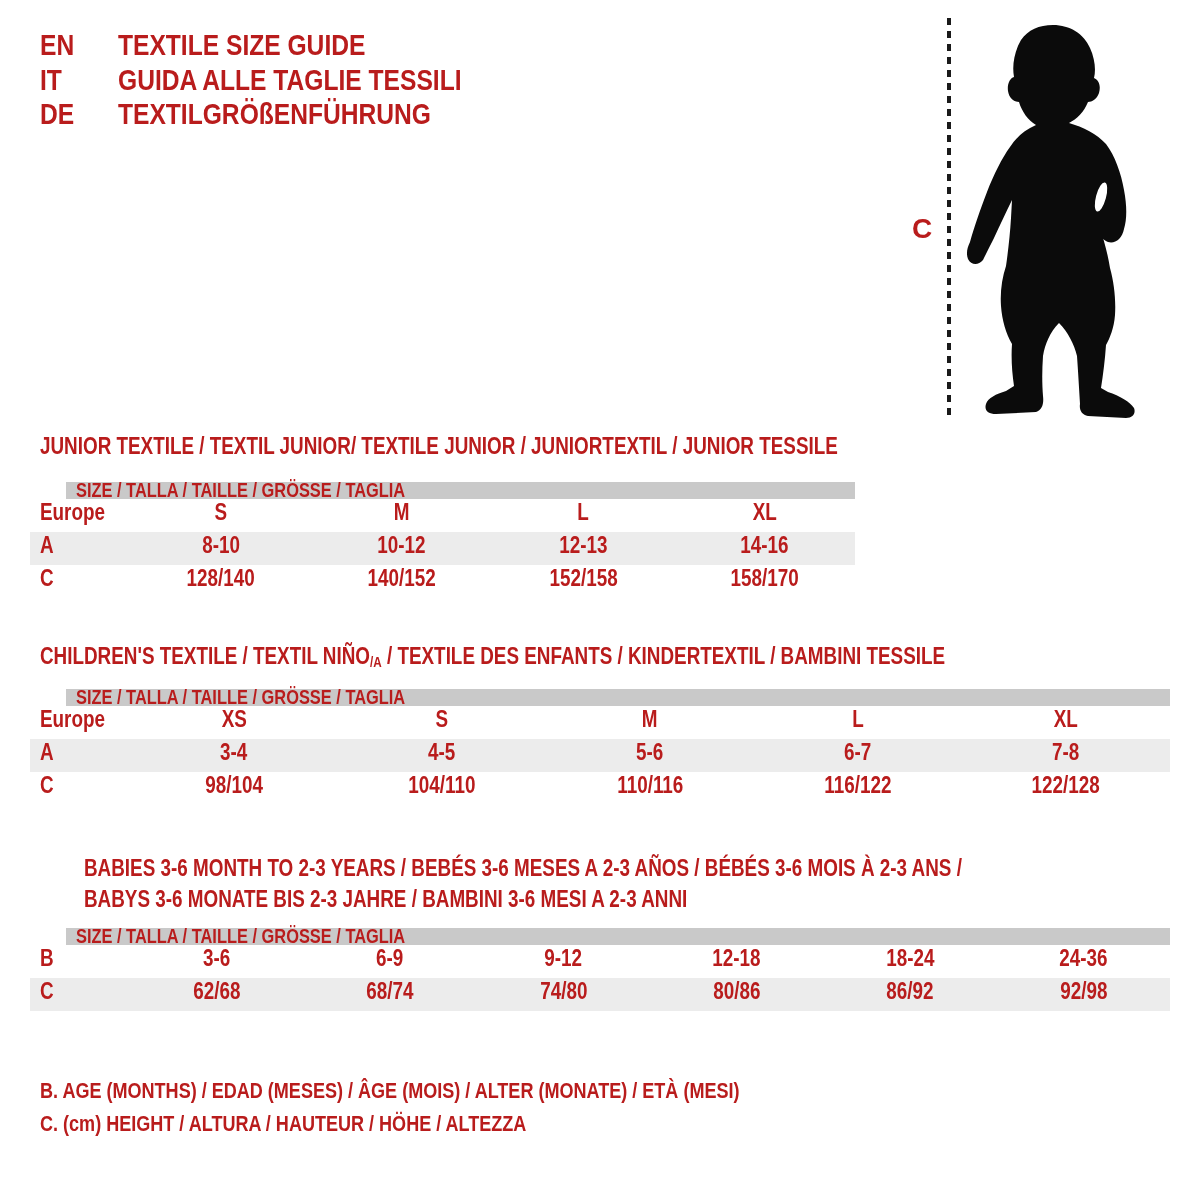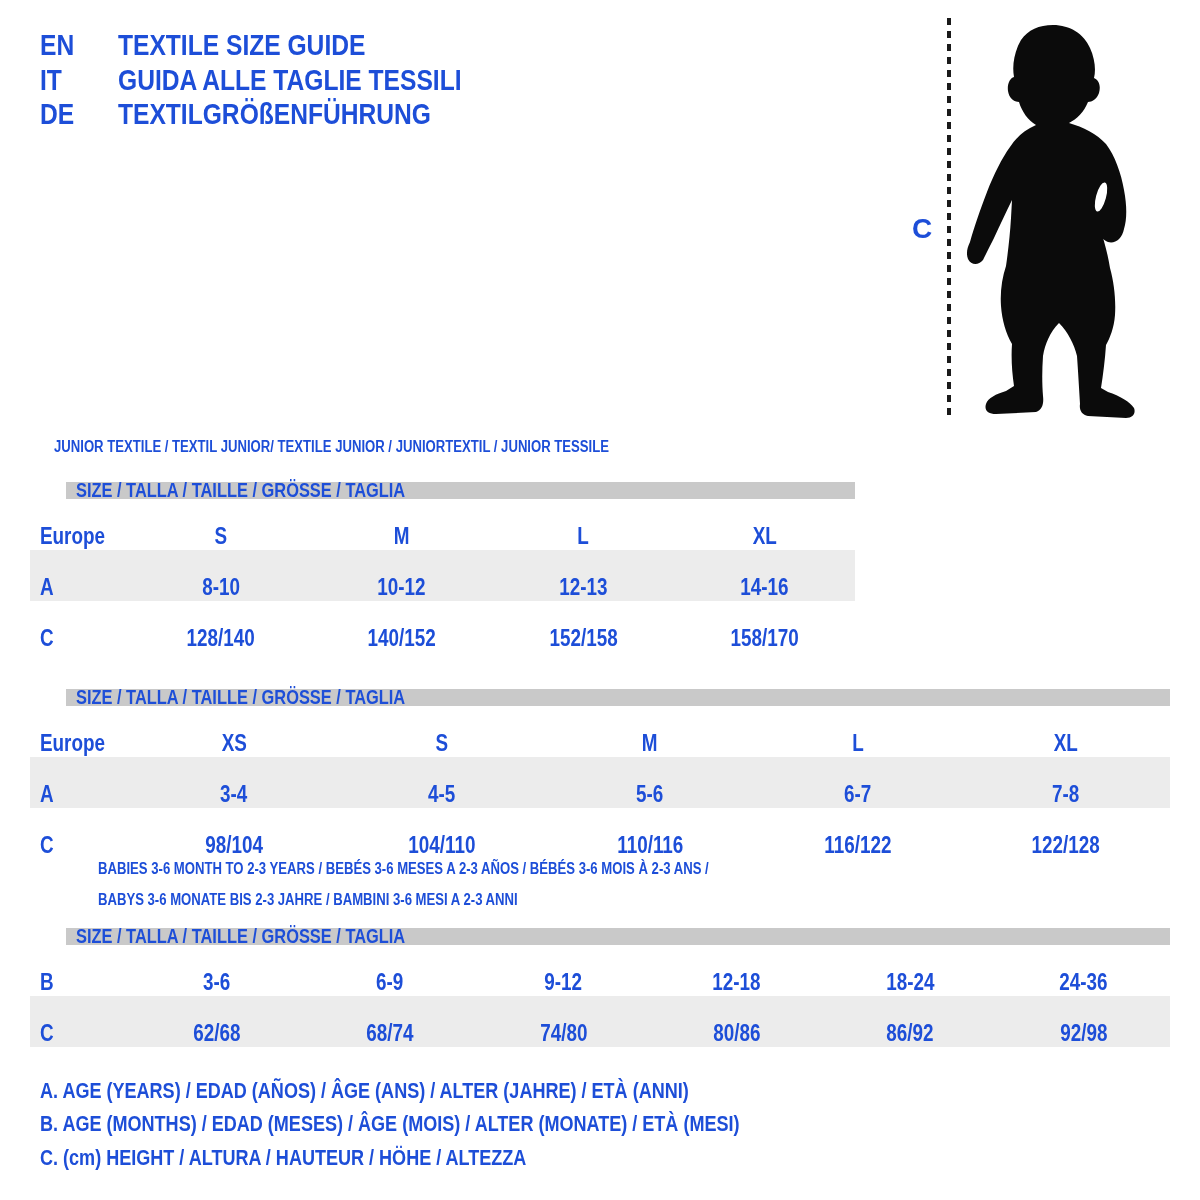--- a/index.html
+++ b/index.html
@@ -1,51 +1,51 @@
 <!DOCTYPE html>
 <html><head>
 <meta charset="utf-8">
 <style>
   * { margin:0; padding:0; box-sizing:border-box; }
   html,body { background:#fff; }
   .page {
     position:relative; width:1200px; height:1200px; background:#fff;
-    font-family:"Liberation Sans", sans-serif; font-weight:bold; color:#1d4ed8;
+    font-family:"Liberation Sans", sans-serif; font-weight:bold; color:#b91c1c;
     overflow:hidden;
   }
   
   .cnd  { display:inline-block; transform:scaleX(0.82); transform-origin:0 50%; white-space:nowrap; }
   .cndc { display:inline-block; transform:scaleX(0.82); transform-origin:50% 50%; white-space:nowrap; }
 
   
   .lang-block { position:absolute; left:40px; top:28px; }
   .lang-row { display:flex; align-items:center; height:34.4px; font-size:30px; }
   .lang-code { width:78px; flex:0 0 78px; }
 
   
   .dash-line {
     position:absolute; left:947px; top:18px; width:4px; height:400px;
     background:repeating-linear-gradient(to bottom, #1a1a1a 0 7px, transparent 7px 13px);
   }
   .c-label { position:absolute; left:912px; top:213px; font-size:28px; }
   .figure-svg { position:absolute; left:958px; top:20px; width:190px; height:400px; }
 
   
-  .sec-title { position:absolute; left:54px; font-size:16px; line-height:31px; }
+  .sec-title { position:absolute; left:40px; font-size:23px; line-height:31px; }
   .sub-a { font-size:0.62em; position:relative; top:0.18em; }
 
   
   .table { position:absolute; left:30px; }
   .t-junior { width:825px; }
   .t-wide   { width:1140px; }
   .thead {
     height:17px; background:#c9c9c9; display:flex; align-items:center;
     padding-left:10px; font-size:20px;margin-left:36px;
   }
-  .trow { height:51px; display:flex; align-items:flex-end; font-size:23px; background:#fff; }
+  .trow { height:33px; display:flex; align-items:flex-start; font-size:23px; background:#fff; }
   .trow.shaded { background:#ececec; }
   .tlabel { flex:0 0 100px; padding-left:10px; text-align:left; }
   .tcell { flex:1 1 0; text-align:center; }
 
   
   .legend { position:absolute; left:40px; top:1074px; font-size:22px; }
   .legend-line { height:33.5px; display:flex; align-items:center; }
 </style>
 </head>
 <body>
@@ -144,20 +144,23 @@
       </div>
       <div class="trow">
         <div class="tlabel"><span class="cnd">C</span></div>
         <div class="tcell"><span class="cndc">128/140</span></div>
         <div class="tcell"><span class="cndc">140/152</span></div>
         <div class="tcell"><span class="cndc">152/158</span></div>
         <div class="tcell"><span class="cndc">158/170</span></div>
       </div>
     </div>
 
+  <div class="sec-title" style="top:641px;">
+    <span class="cnd"><span>CHILDREN'S TEXTILE / TEXTIL NIÑO</span><span class="sub-a">/A</span><span> / TEXTILE DES ENFANTS / KINDERTEXTIL / BAMBINI TESSILE</span></span>
+  </div>
   <div class="table t-wide" style="top:689px;">
     <div class="thead">
       <span class="cnd">SIZE / TALLA / TAILLE / GRÖSSE / TAGLIA</span>
     </div>
   <div class="trow">
         <div class="tlabel"><span class="cnd">Europe</span></div>
         <div class="tcell"><span class="cndc">XS</span></div>
         <div class="tcell"><span class="cndc">S</span></div>
         <div class="tcell"><span class="cndc">M</span></div>
         <div class="tcell"><span class="cndc">L</span></div>
@@ -204,23 +207,20 @@
         <div class="tcell"><span class="cndc">68/74</span></div>
         <div class="tcell"><span class="cndc">74/80</span></div>
         <div class="tcell"><span class="cndc">80/86</span></div>
         <div class="tcell"><span class="cndc">86/92</span></div>
         <div class="tcell"><span class="cndc">92/98</span></div>
       </div>
     </div>
 
   <div class="legend">
     <div class="legend-line">
-        <span class="cnd">A. AGE (YEARS) / EDAD (AÑOS) / ÂGE (ANS) / ALTER (JAHRE) / ETÀ (ANNI)</span>
-      </div>
-    <div class="legend-line">
         <span class="cnd">B. AGE (MONTHS) / EDAD (MESES) / ÂGE (MOIS) / ALTER (MONATE) / ETÀ (MESI)</span>
       </div>
     <div class="legend-line">
         <span class="cnd">C. (cm) HEIGHT / ALTURA / HAUTEUR / HÖHE / ALTEZZA</span>
       </div>
   </div>
 
 </div>
 
 </body></html>

